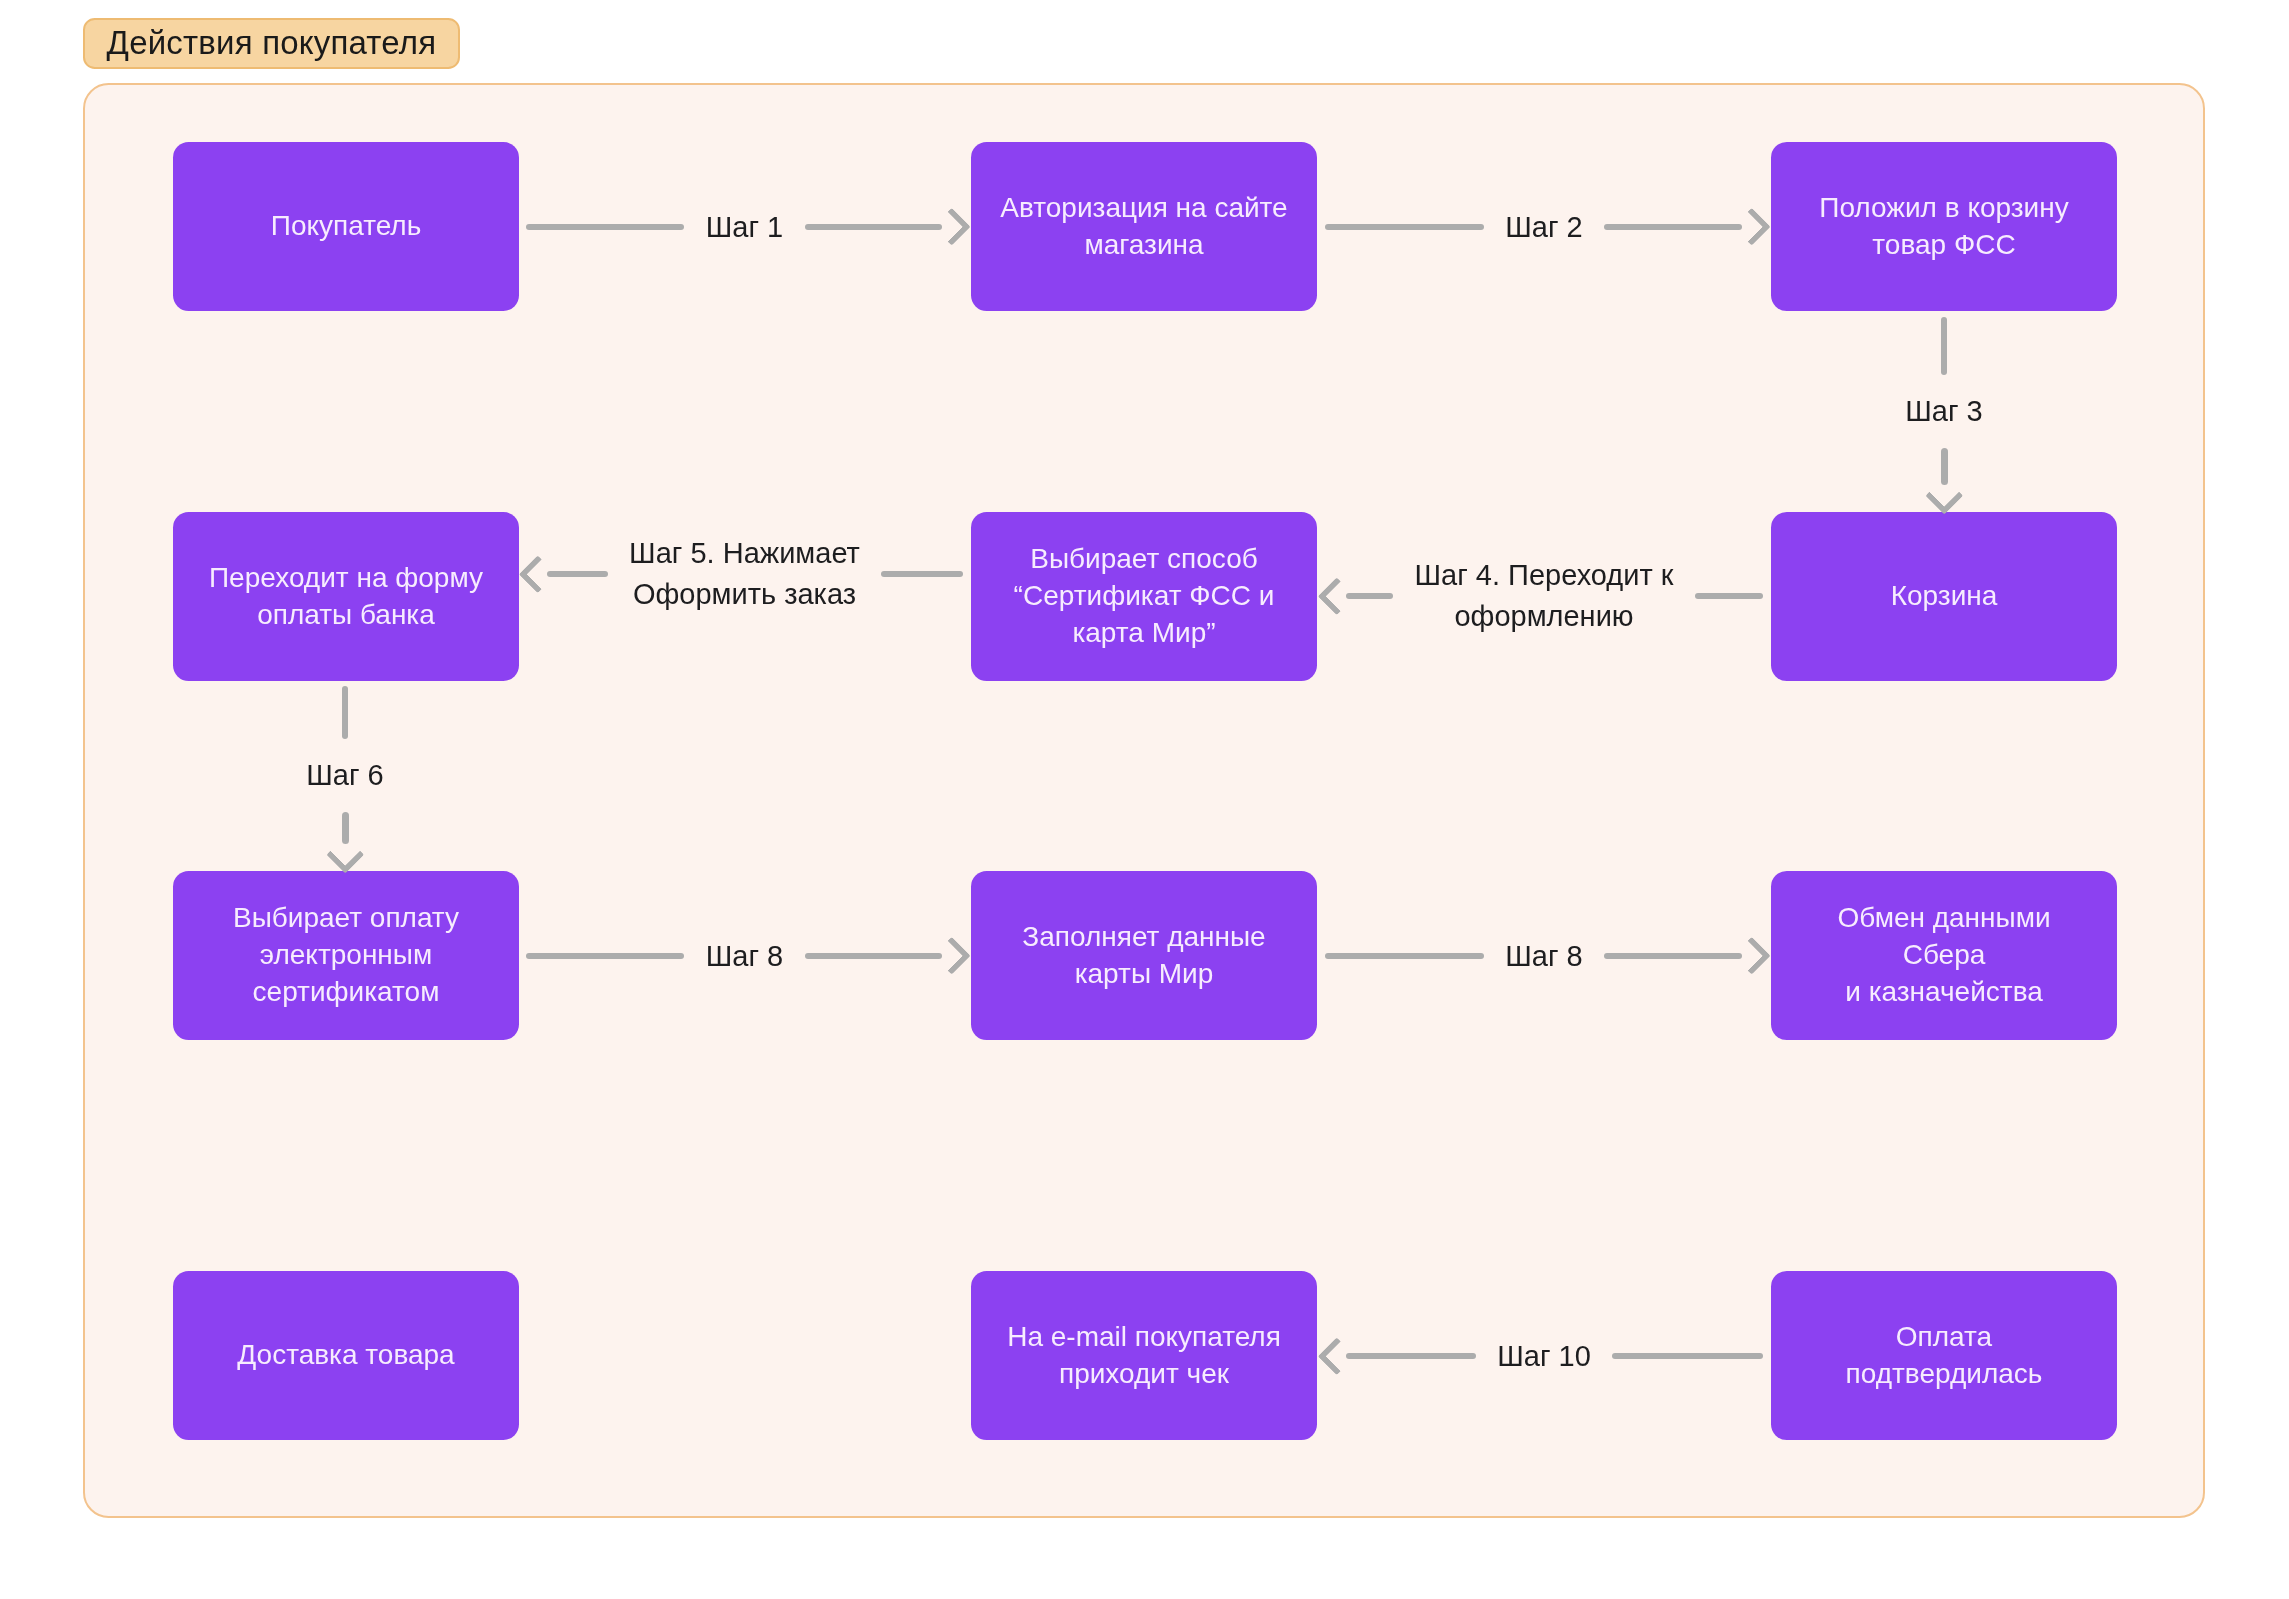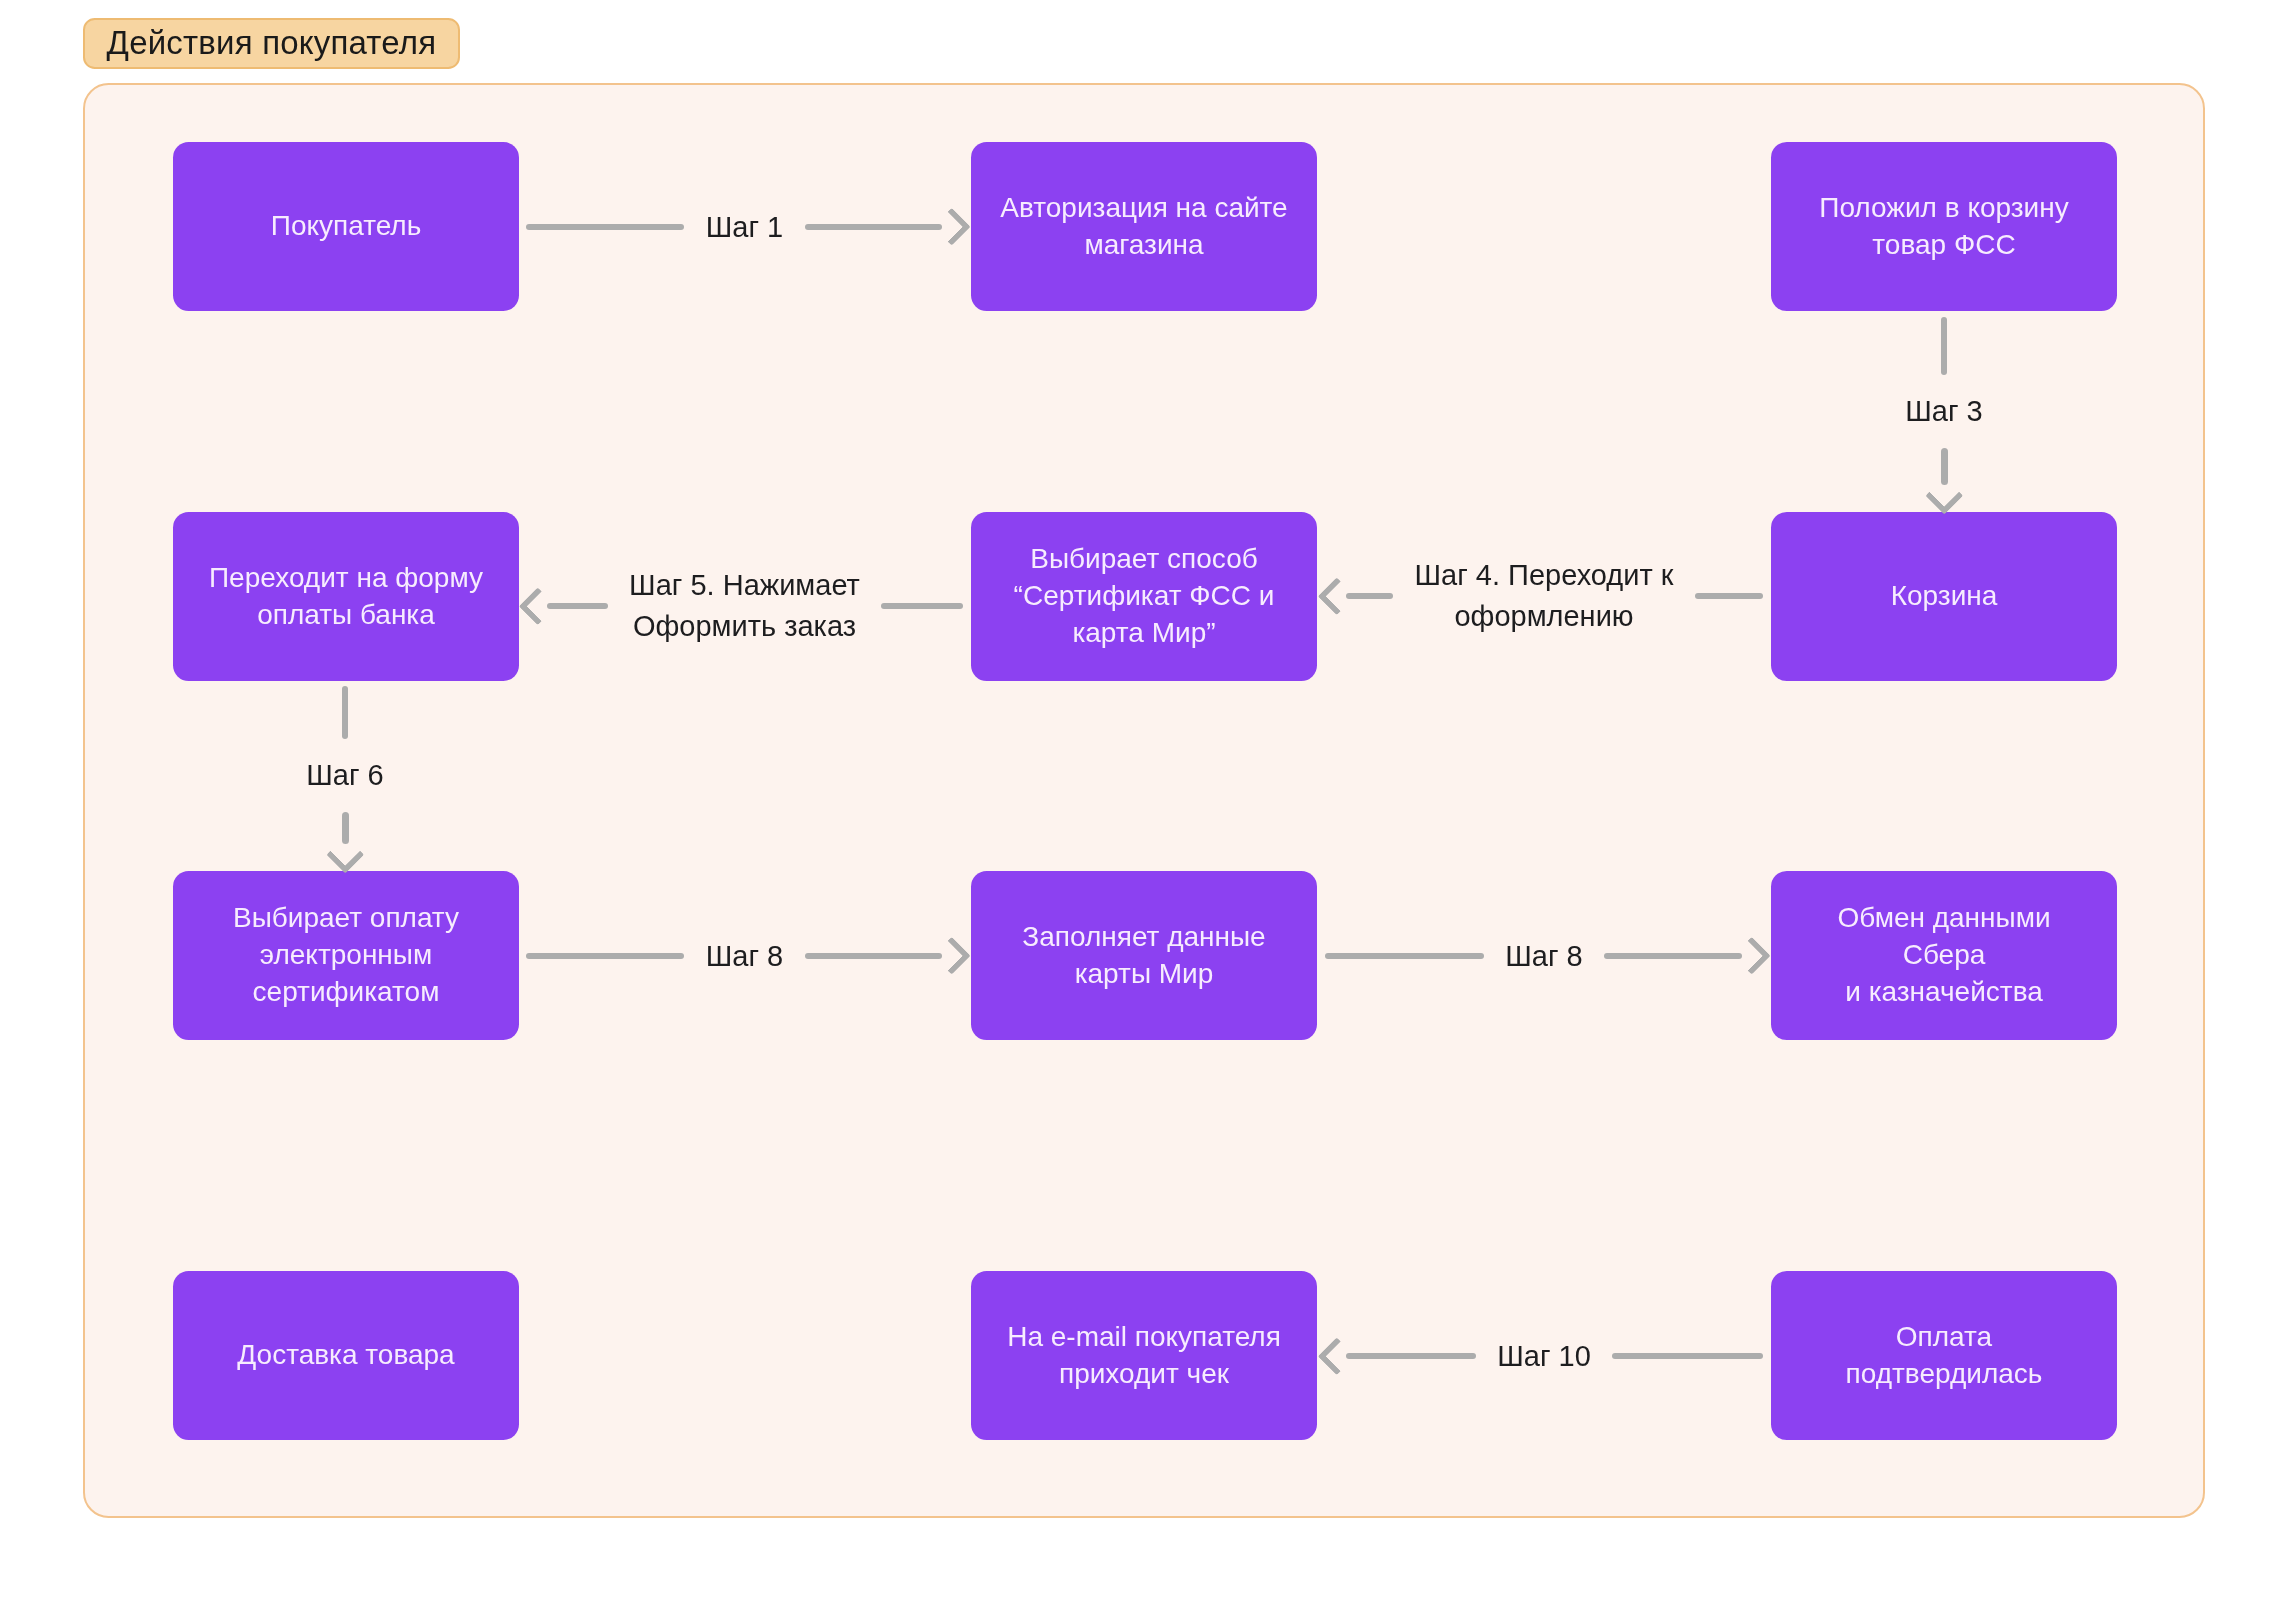--- a/index.html
+++ b/index.html
@@ -108,40 +108,48 @@
   <div class="node" style="left:173px;top:1271px">Доставка товара</div>
 
   <div class="harrow" style="left:518px;top:173px;width:453px">
     <div class="hline"></div>
     <div class="step-label">Шаг 1</div>
     <div class="seg head-right">
       <div class="hline"></div>
       <div class="chev right"></div>
     </div>
   </div>
+  <div class="harrow" style="left:1317px;top:173px;width:454px">
+    <div class="hline"></div>
+    <div class="step-label">Шаг 2</div>
+    <div class="seg head-right">
+      <div class="hline"></div>
+      <div class="chev right"></div>
+    </div>
+  </div>
 
   <div class="varrow" style="left:1699px;top:311px;width:490px;height:201px">
     <div class="vline"></div>
     <div class="step-label">Шаг 3</div>
     <div class="vseg">
       <div class="vline"></div>
       <div class="chev down"></div>
     </div>
   </div>
 
   <div class="harrow" style="left:1317px;top:542px;width:454px">
     <div class="seg head-left">
       <div class="chev left"></div>
       <div class="hline"></div>
     </div>
     <div class="step-label">Шаг 4. Переходит к
 оформлению</div>
     <div class="hline"></div>
   </div>
-  <div class="harrow" style="left:518px;top:552px;width:453px">
+  <div class="harrow" style="left:518px;top:520px;width:453px">
     <div class="seg head-left">
       <div class="chev left"></div>
       <div class="hline"></div>
     </div>
     <div class="step-label">Шаг 5. Нажимает
 Оформить заказ</div>
     <div class="hline"></div>
   </div>
 
   <div class="varrow" style="left:100px;top:680px;width:490px;height:191px">

